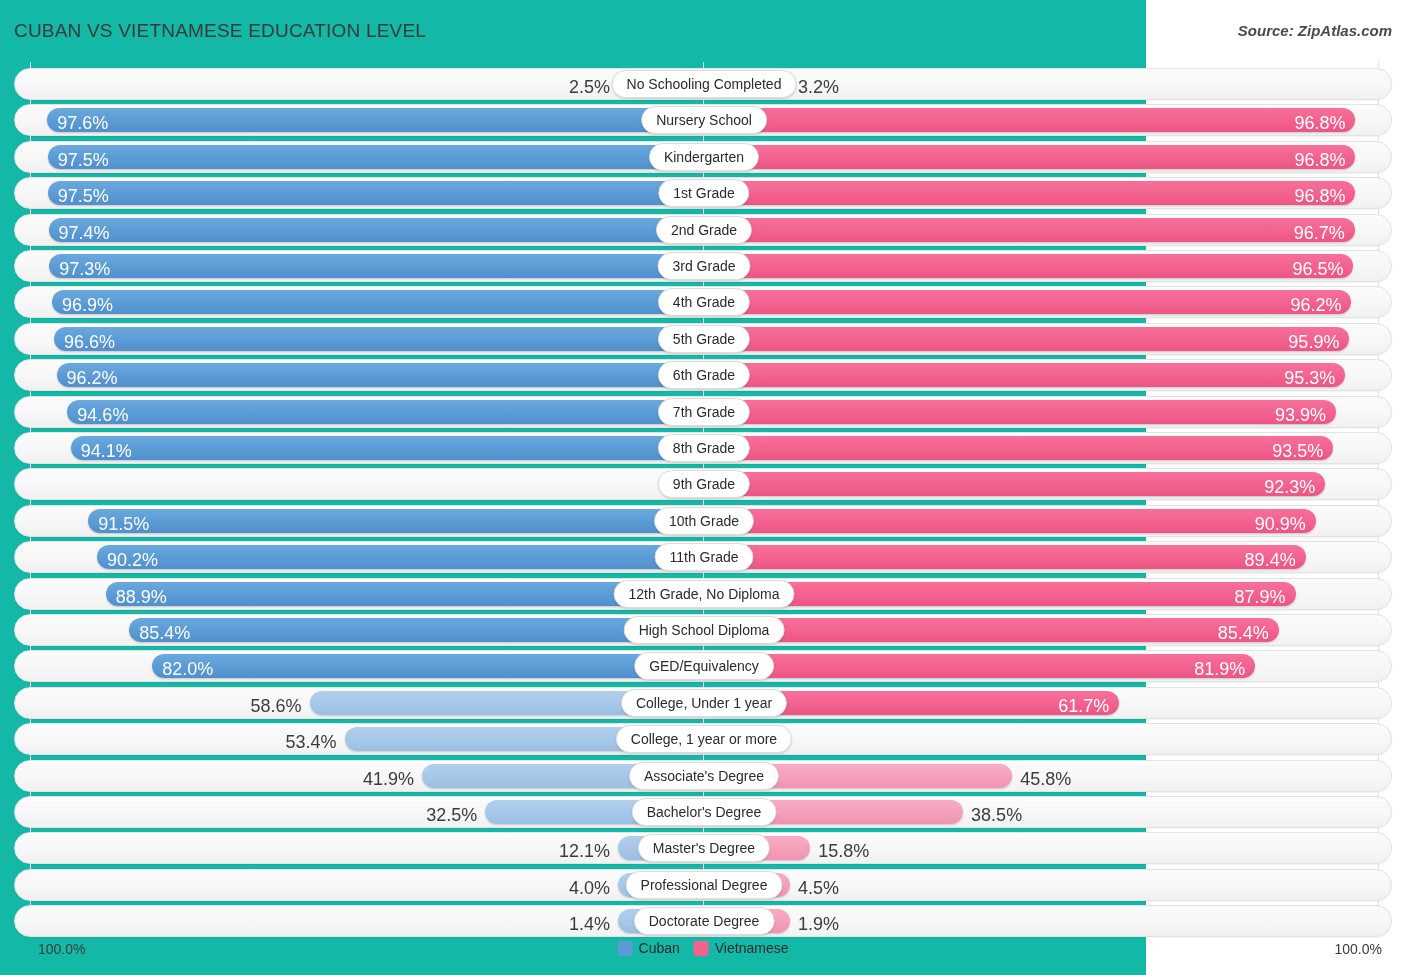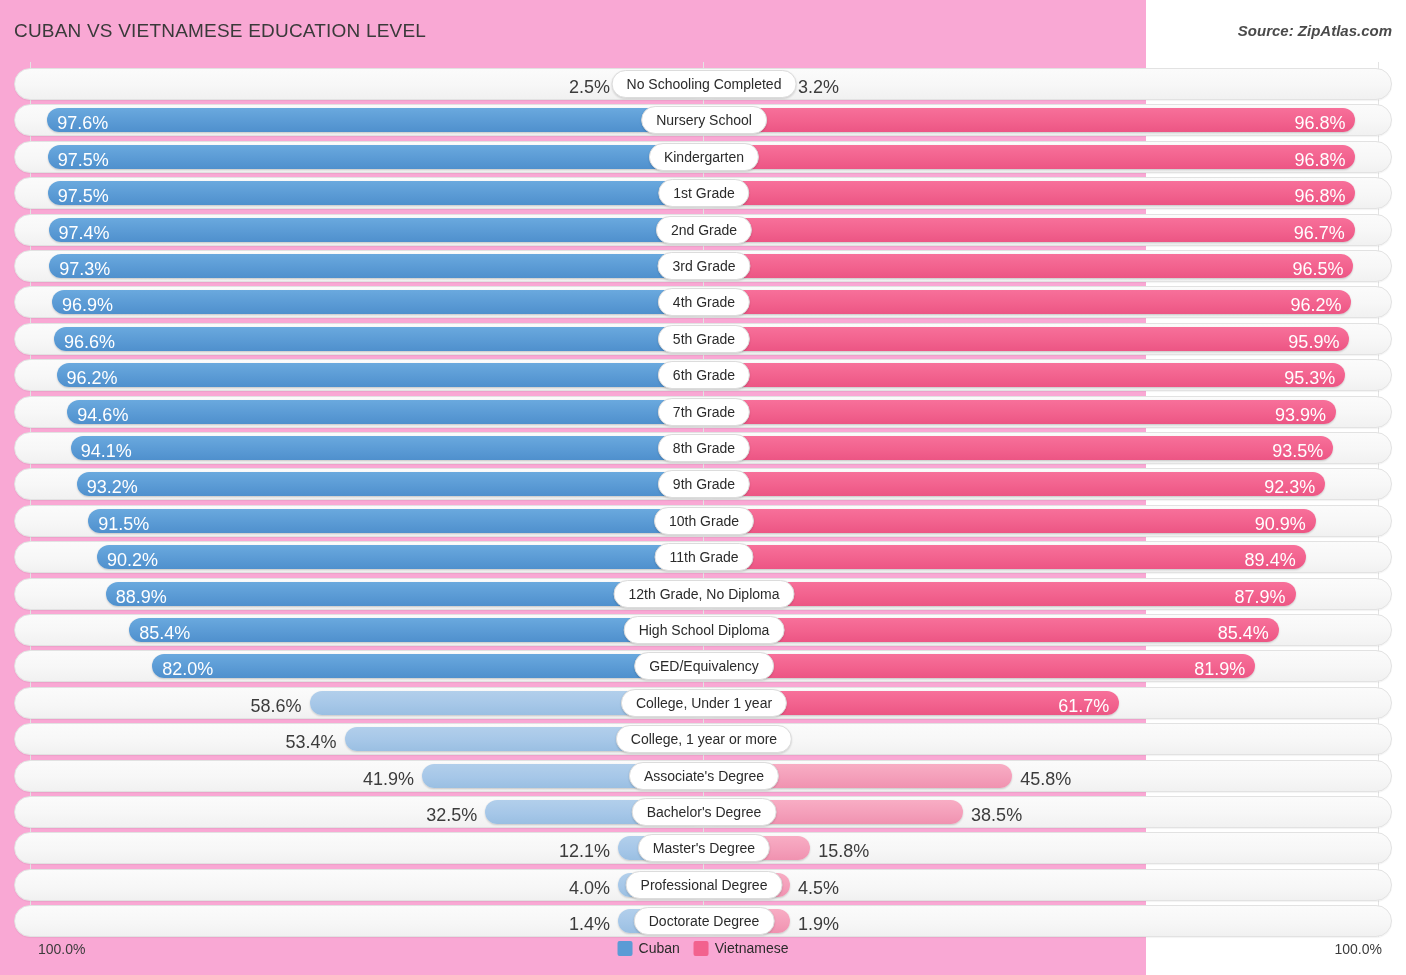--- a/index.html
+++ b/index.html
@@ -3,21 +3,21 @@
 <meta charset="utf-8">
 <style>
   * { box-sizing: border-box; }
   html, body {
     margin: 0; padding: 0;
     width: 1406px; height: 975px;
     background: #ffffff;
     font-family: "Liberation Sans", sans-serif;
     overflow: hidden;
   }
-  #page { position: relative; width: 1146px; height: 975px; background: #f9a8d4; }
+  #page { position: relative; width: 1146px; height: 975px; background: #14b8a6; }
 
   
   #header { position: absolute; left: 0; top: 0; width: 1406px; height: 62px; }
   #chart-title {
     position: absolute; left: 14px; top: 20px;
     font-size: 19px; color: #3a3a3a; letter-spacing: .2px; white-space: nowrap;
   }
   #source-label {
     position: absolute; right: 14px; top: 22px;
     font-size: 15px; font-style: italic; font-weight: bold; color: #4a4a4a; white-space: nowrap;
@@ -213,23 +213,20 @@
               <span class="val left inside">94.1%</span>
             </div>
             <div class="bar right hi" style="width: 629.255px;">
               <span class="val right inside">93.5%</span>
             </div>
           </div>
           <div class="cat-pill">8th Grade</div>
         </div>
         <div class="row" style="top: 406.4px;">
           <div class="row-inner">
-            <div class="bar left hi" style="width: 627.236px;">
-              <span class="val left inside">93.2%</span>
-            </div>
             <div class="bar right hi" style="width: 621.179px;">
               <span class="val right inside">92.3%</span>
             </div>
           </div>
           <div class="cat-pill">9th Grade</div>
         </div>
         <div class="row" style="top: 442.8px;">
           <div class="row-inner">
             <div class="bar left hi" style="width: 615.795px;">
               <span class="val left inside">91.5%</span>

